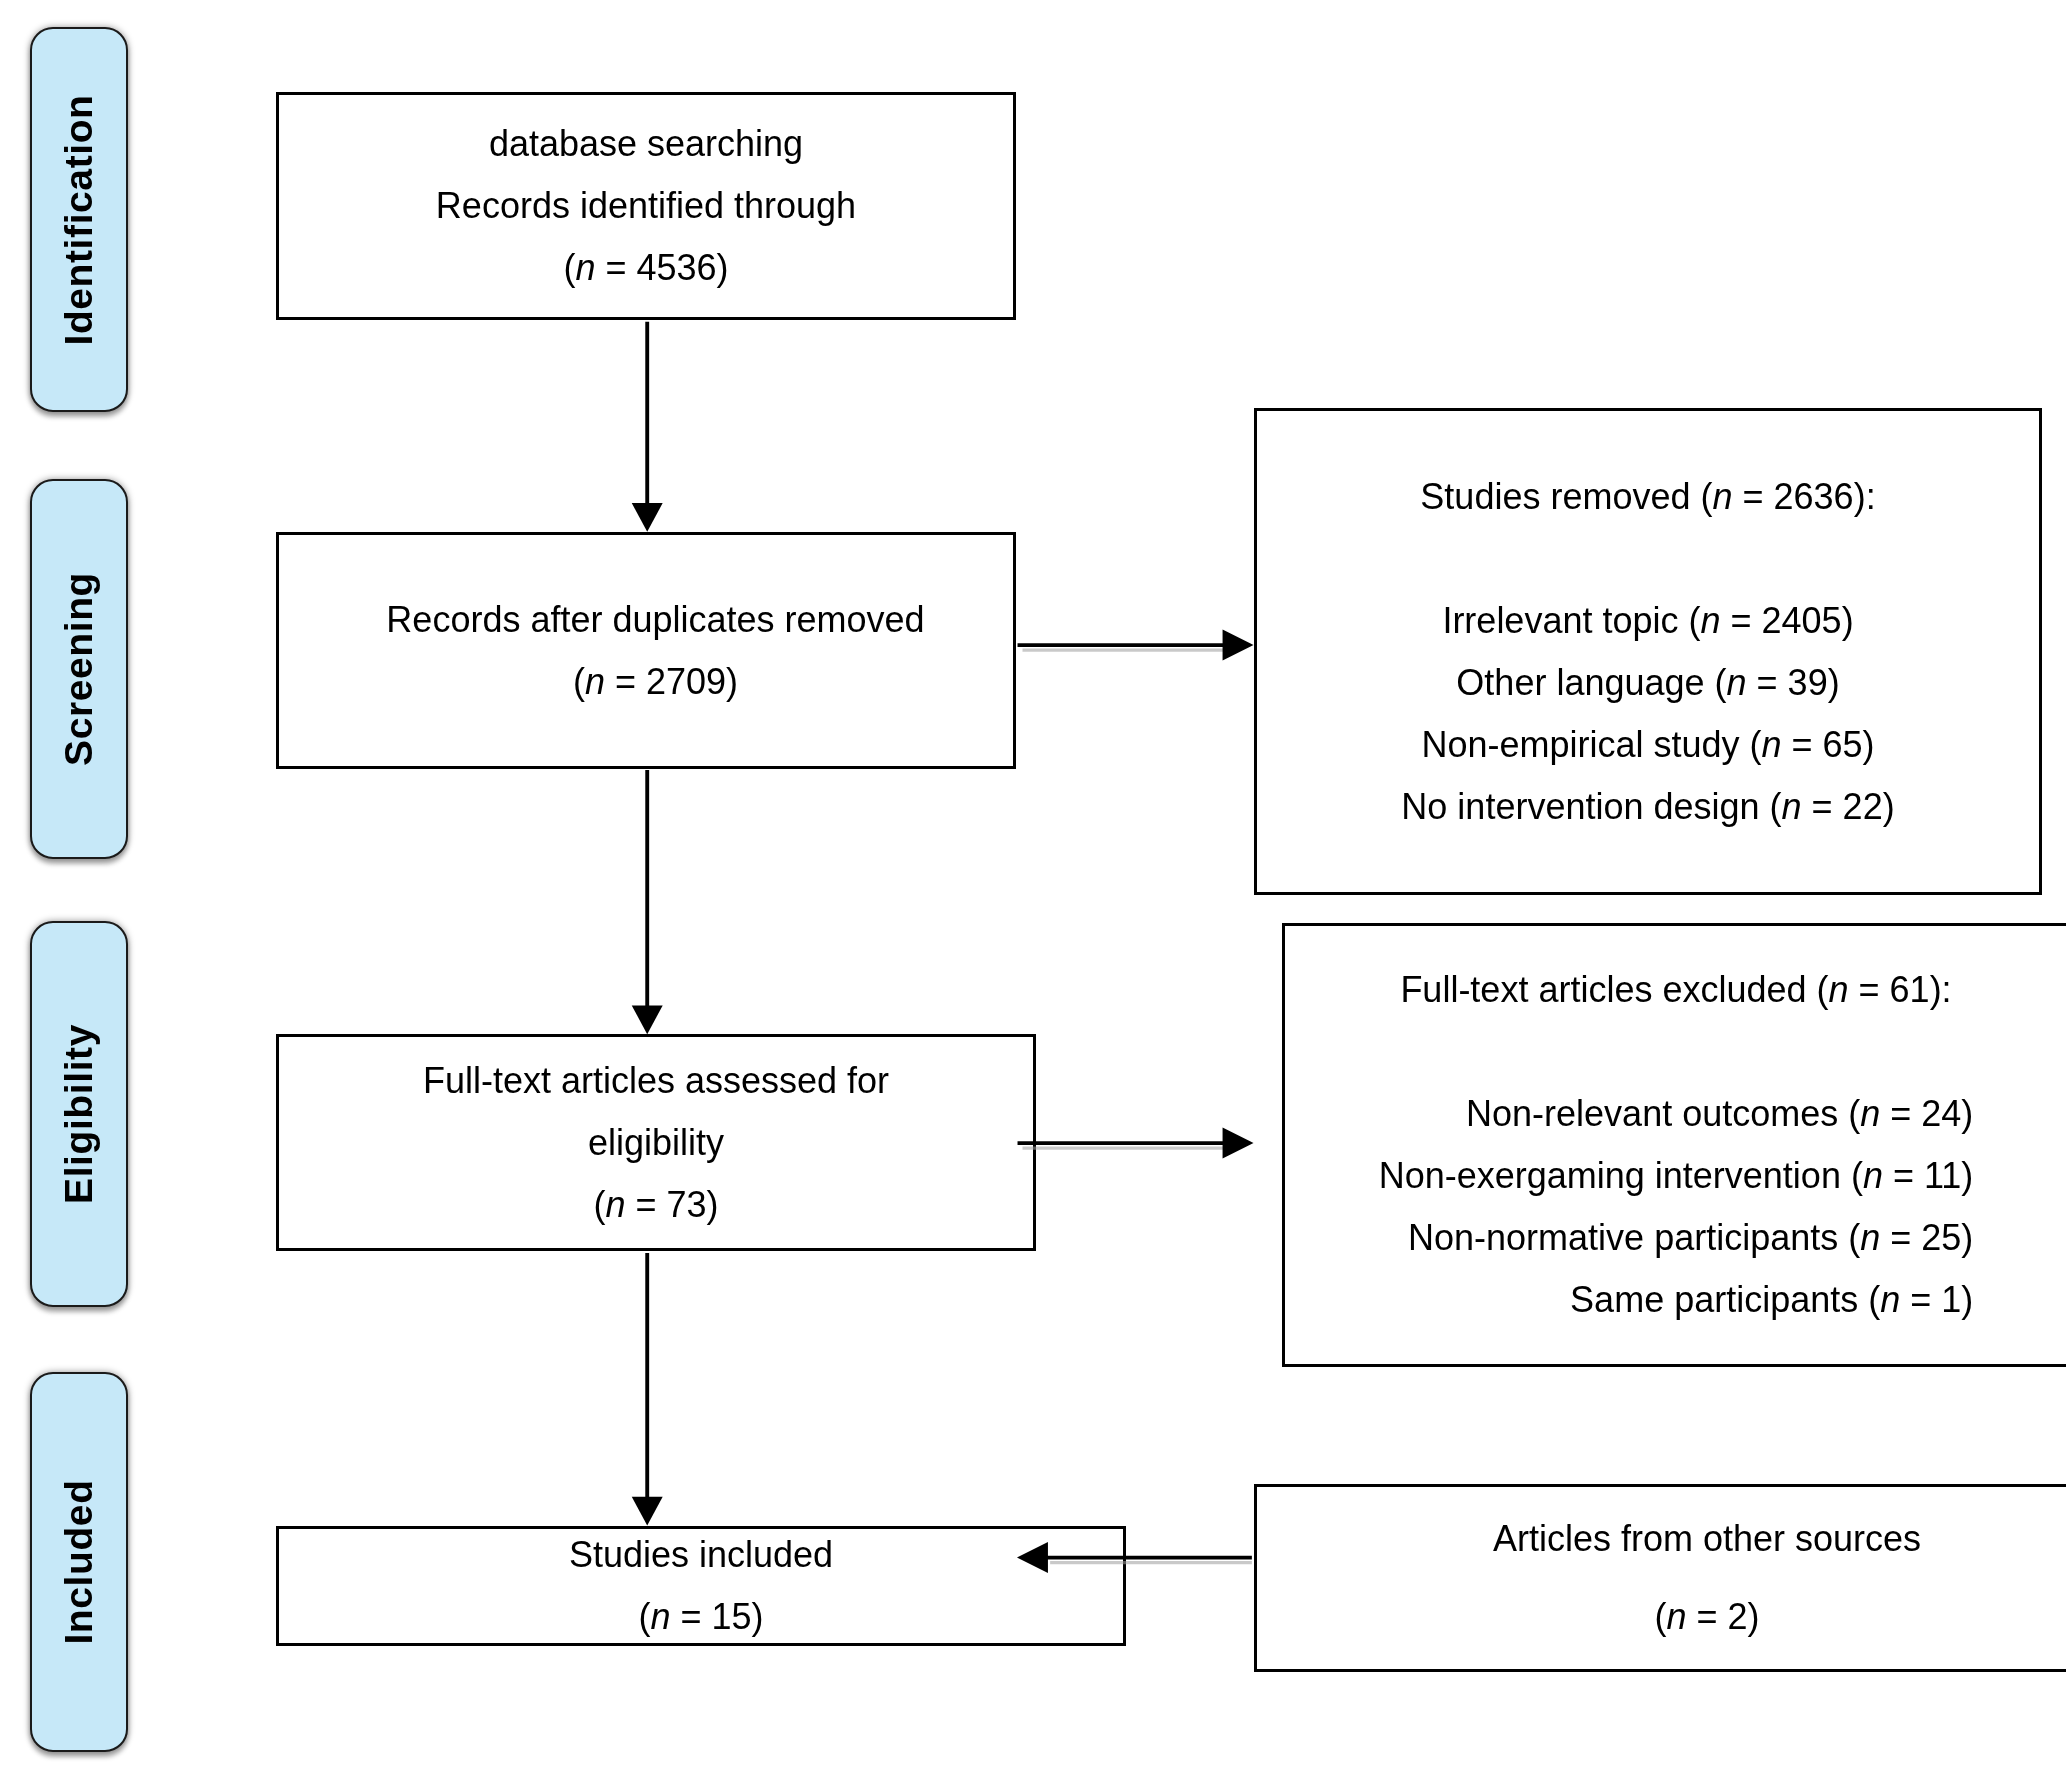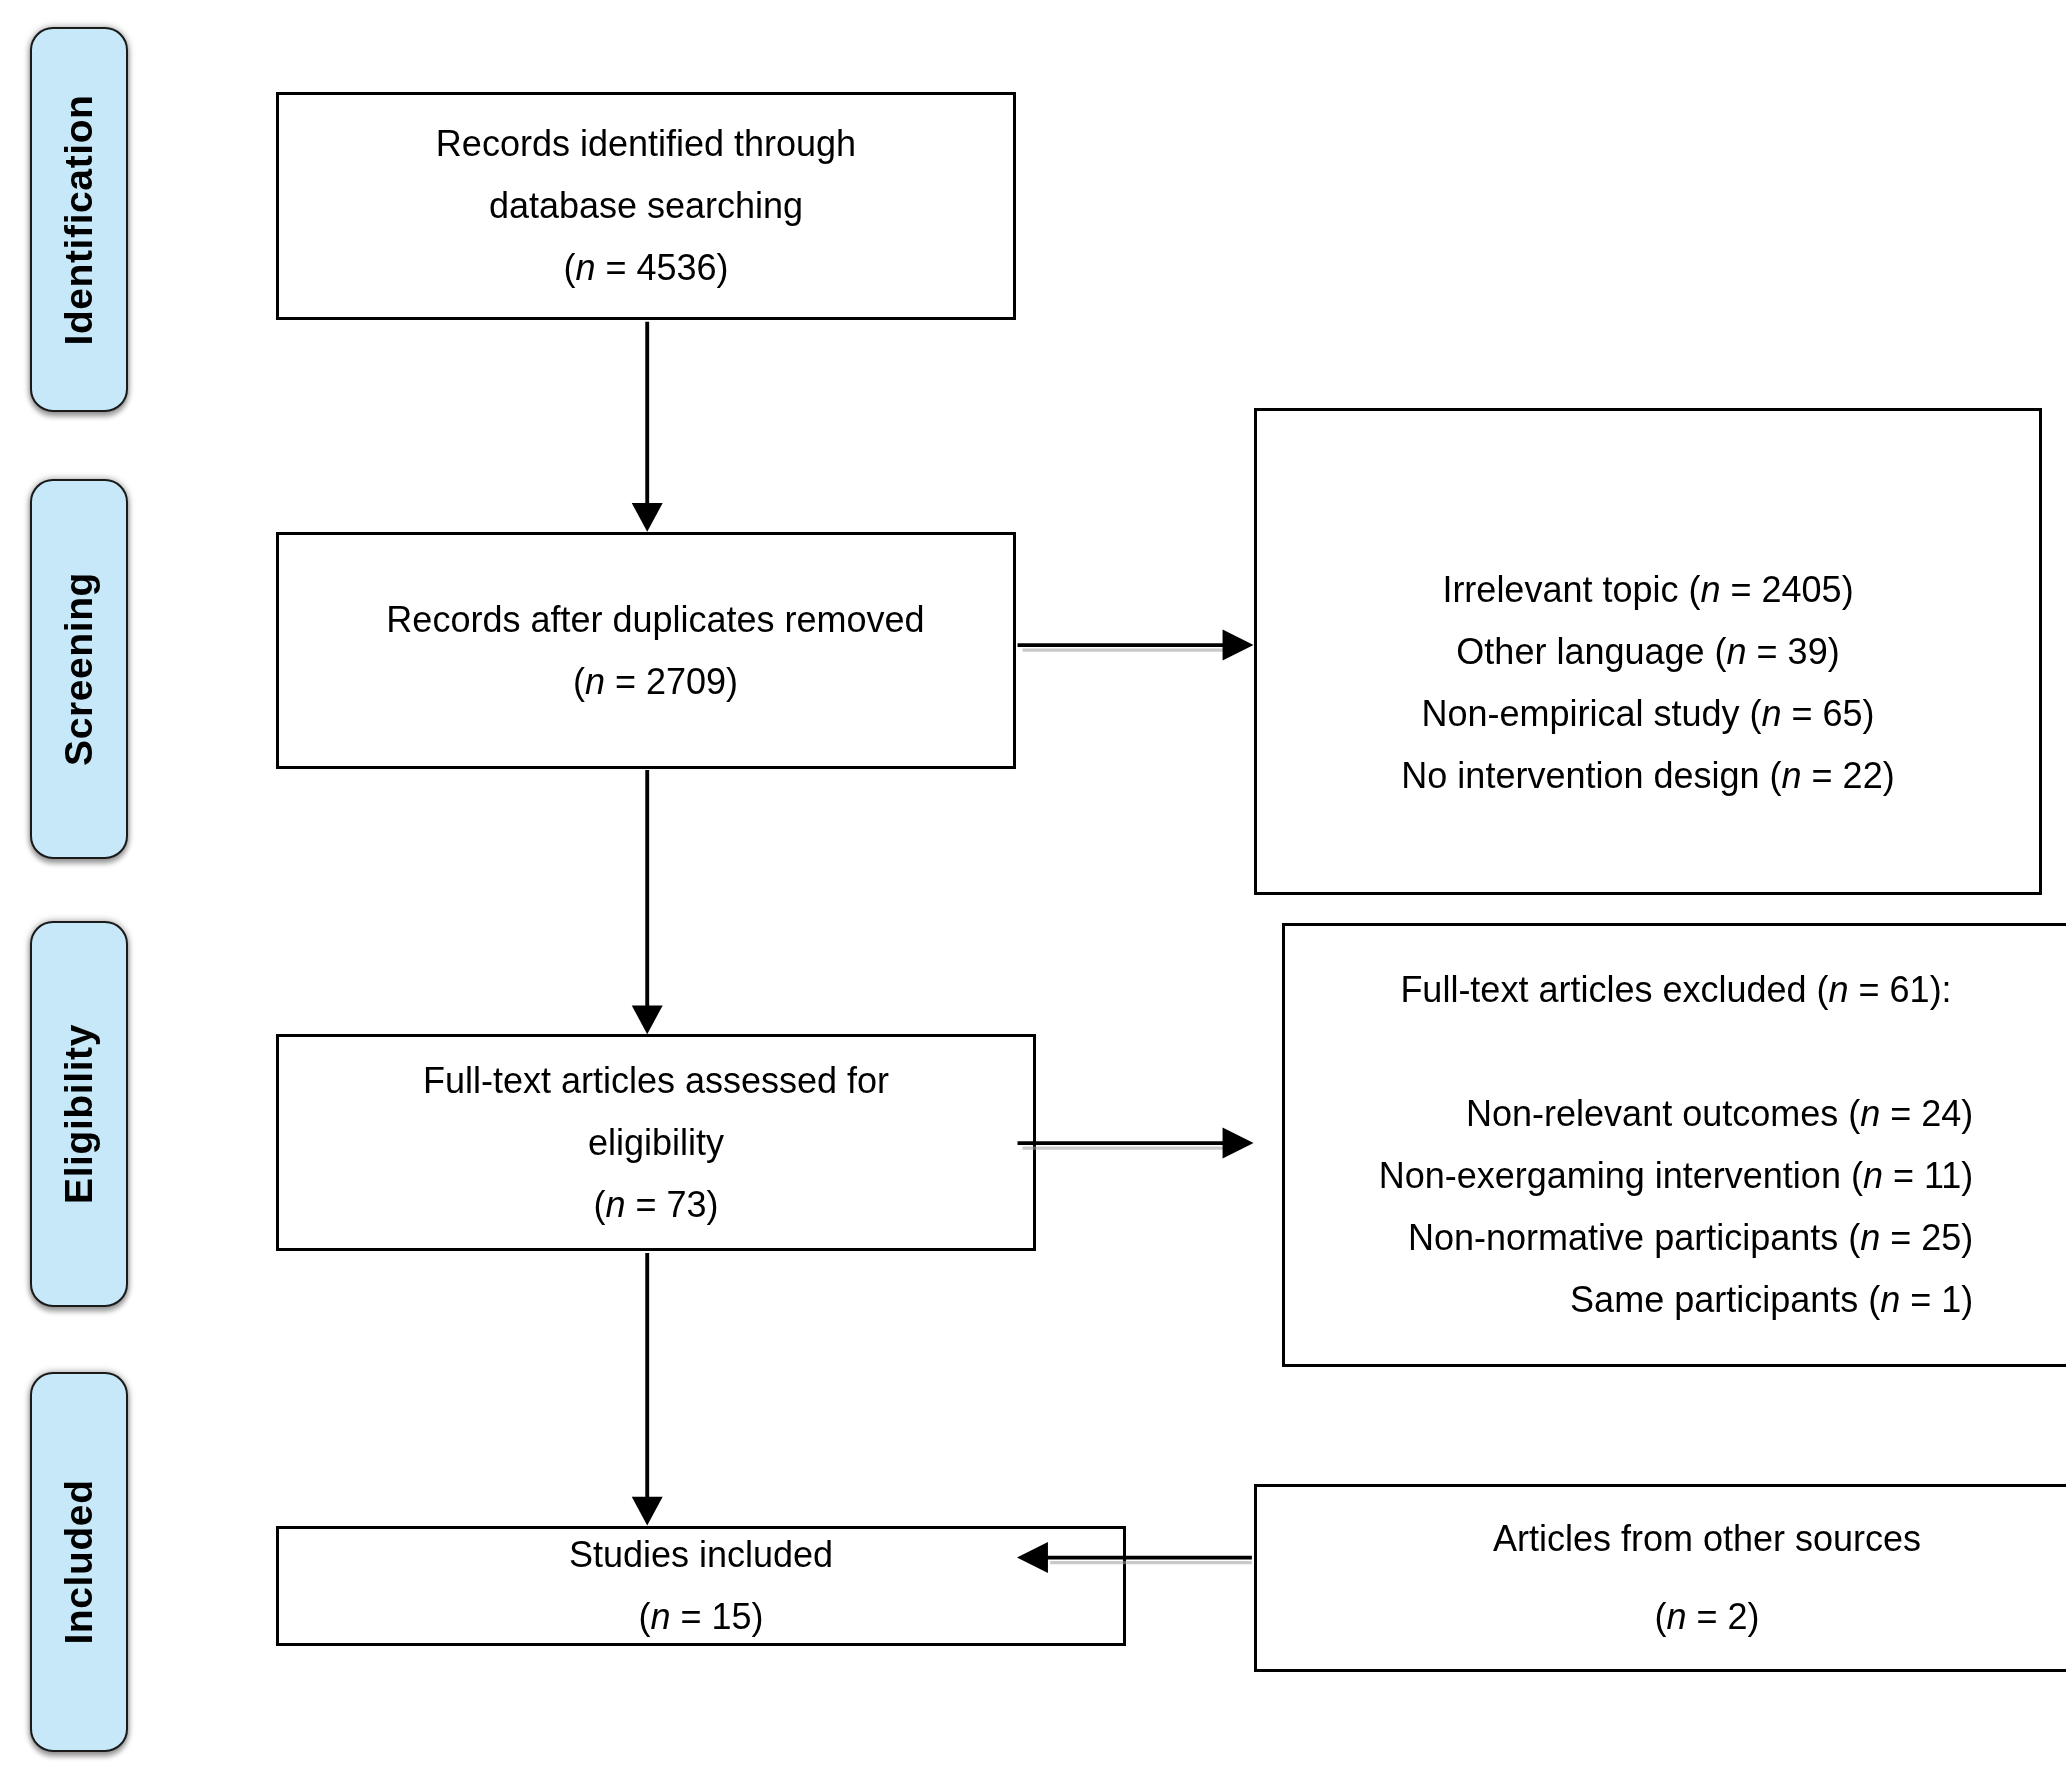--- a/index.html
+++ b/index.html
@@ -43,42 +43,43 @@
     <span class="vlabel">Screening</span>
   </div>
   <div class="stage-tab" style="top:921px;height:386px;">
     <span class="vlabel">Eligibility</span>
   </div>
   <div class="stage-tab" style="top:1372px;height:380px;">
     <span class="vlabel">Included</span>
   </div>
 
   <div class="box" style="left:276px;top:92px;width:740px;height:228px;">
+      <div class="line">database searching</div>
       <div class="line">Records identified through</div>
-      <div class="line">database searching</div>
       <div class="line">(<i>n</i> = 4536)</div>
     </div>
 
   <div class="box" style="left:276px;top:532px;width:740px;height:237px;padding-left:19px;">
       <div class="line">Records after duplicates removed</div>
       <div class="line">(<i>n</i> = 2709)</div>
     </div>
 
   <div class="box" style="left:276px;top:1034px;width:760px;height:217px;">
       <div class="line">Full-text articles assessed for</div>
       <div class="line">eligibility</div>
       <div class="line">(<i>n</i> = 73)</div>
     </div>
 
   <div class="box" style="left:276px;top:1526px;width:850px;height:120px;">
       <div class="line">Studies included</div>
       <div class="line">(<i>n</i> = 15)</div>
     </div>
 
   <div class="box" style="left:1254px;top:408px;width:788px;height:487px;">
+    <div class="title-line">Studies removed (<i>n</i> = 2636):</div>
     <div class="gap"></div>
     <div>
         <div class="line">Irrelevant topic (<i>n</i> = 2405)</div>
         <div class="line">Other language (<i>n</i> = 39)</div>
         <div class="line">Non-empirical study (<i>n</i> = 65)</div>
         <div class="line">No intervention design (<i>n</i> = 22)</div>
       </div>
   </div>
 
   <div class="box" style="left:1282px;top:923px;width:788px;height:444px;text-align:right;">

